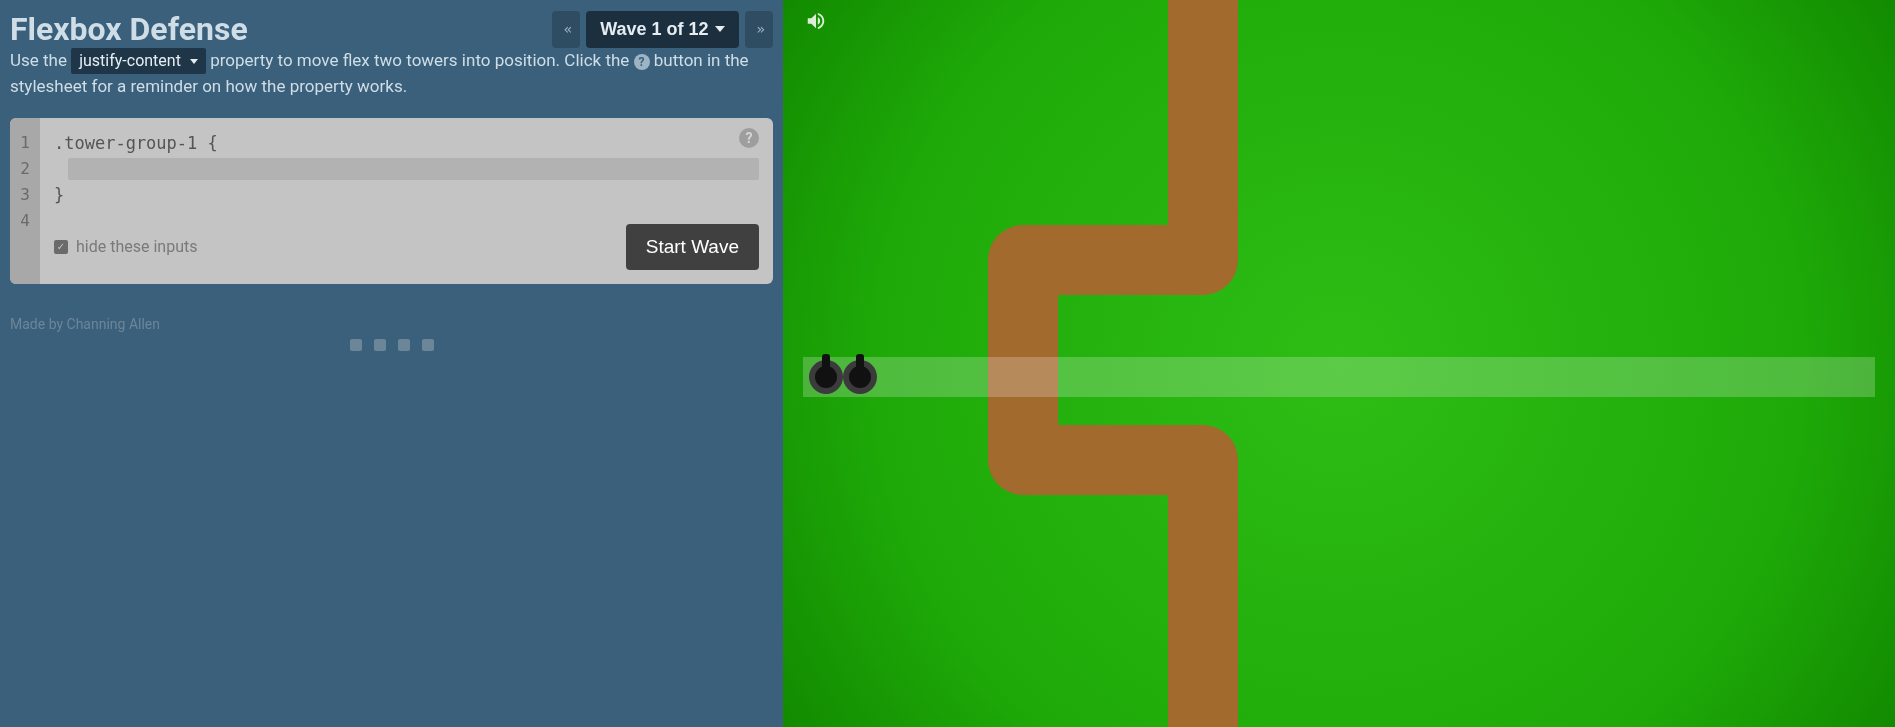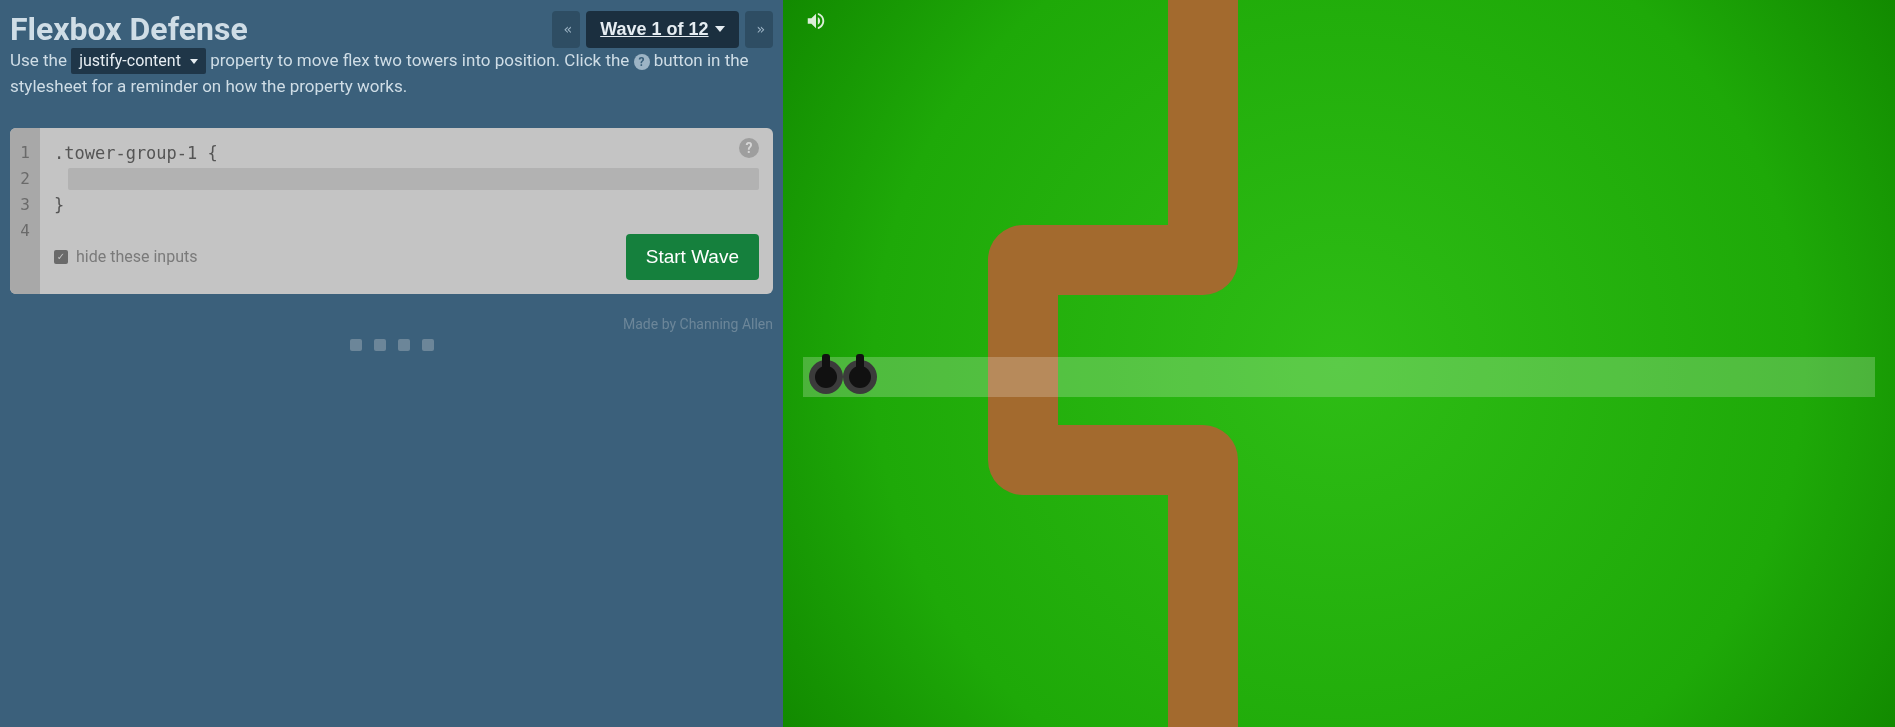--- a/index.html
+++ b/index.html
@@ -47,27 +47,26 @@
       border: none;
       color: #e6edf2;
       padding: 8px 14px;
       border-radius: 4px;
       font-size: 18px;
       font-weight: 600;
       cursor: pointer;
       display: flex;
       align-items: center;
       gap: 6px;
-      text-decoration: underline;
     }
     .instructions {
       font-size: 17px;
       line-height: 1.5;
       color: #cfdde6;
-      margin-bottom: 28px;
+      margin-bottom: 18px;
     }
     .prop-chip {
       background: #1f3648;
       color: #e6edf2;
       padding: 1px 8px;
       border-radius: 2px;
       font-size: 16px;
       display: inline-flex;
       align-items: center;
       gap: 7px;
@@ -164,31 +163,31 @@
       height: 14px;
       background: #6a6a6a;
       border-radius: 2px;
       display: inline-flex;
       align-items: center;
       justify-content: center;
       color: #c4c4c4;
       font-size: 10px;
     }
     .start-btn {
-      background: #15803d;
+      background: #404040;
       color: #fff;
       border: none;
       padding: 12px 20px;
       font-size: 19px;
       border-radius: 4px;
       cursor: pointer;
     }
     .credits {
-      text-align: right;
-      margin-top: 22px;
+      text-align: left;
+      margin-top: 32px;
       color: #6c8699;
       font-size: 14px;
     }
     .social-row {
       display: flex;
       justify-content: center;
       gap: 6px;
       margin-top: 4px;
     }
     .social-icon {

